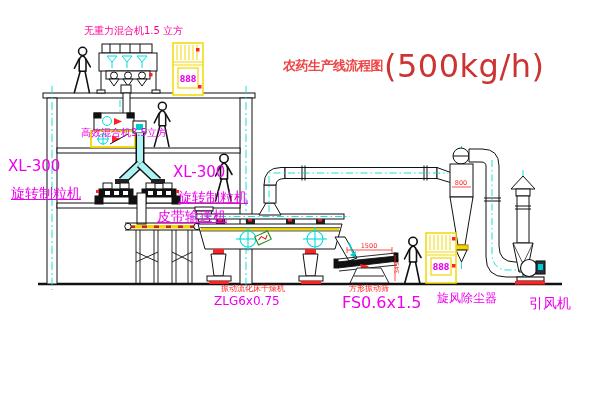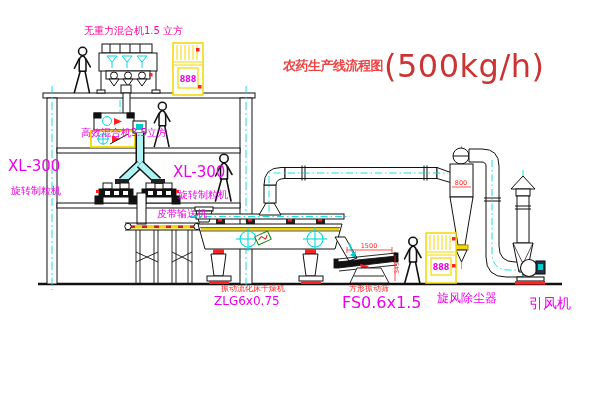--- a/index.html
+++ b/index.html
@@ -4,21 +4,21 @@
 <style>
   html,body{margin:0;padding:0;background:#fff;}
   #canvas{position:relative;width:600px;height:403px;background:#ffffff;overflow:hidden;
           font-family:"DejaVu Sans","Liberation Sans",sans-serif;}
   #drawing{position:absolute;left:0;top:0;z-index:1;}
   .lbl{position:absolute;z-index:2;white-space:nowrap;line-height:1;}
   .magenta{color:#ee00ee;}
   .red{color:#ff2222;text-align:center;}
   .pink{color:#ff0099;}
   .model{font-size:15px;letter-spacing:0px;}
-  .small{font-size:10px;}
+  .small{font-size:14px;text-decoration:underline;}
   .tiny{font-size:8px;}
   #title-wrap{position:absolute;left:283px;top:47px;z-index:2;display:flex;align-items:center;white-space:nowrap;}
   #title-cn{font-size:13px;font-weight:bold;color:#ef4444;letter-spacing:-0.5px;}
   #title-cap{font-size:32px;font-weight:400;color:#cc3333;letter-spacing:0.5px;margin-left:1px;text-align:center;}
 </style>
 </head>
 <body>
 
 <div id="canvas">
 

